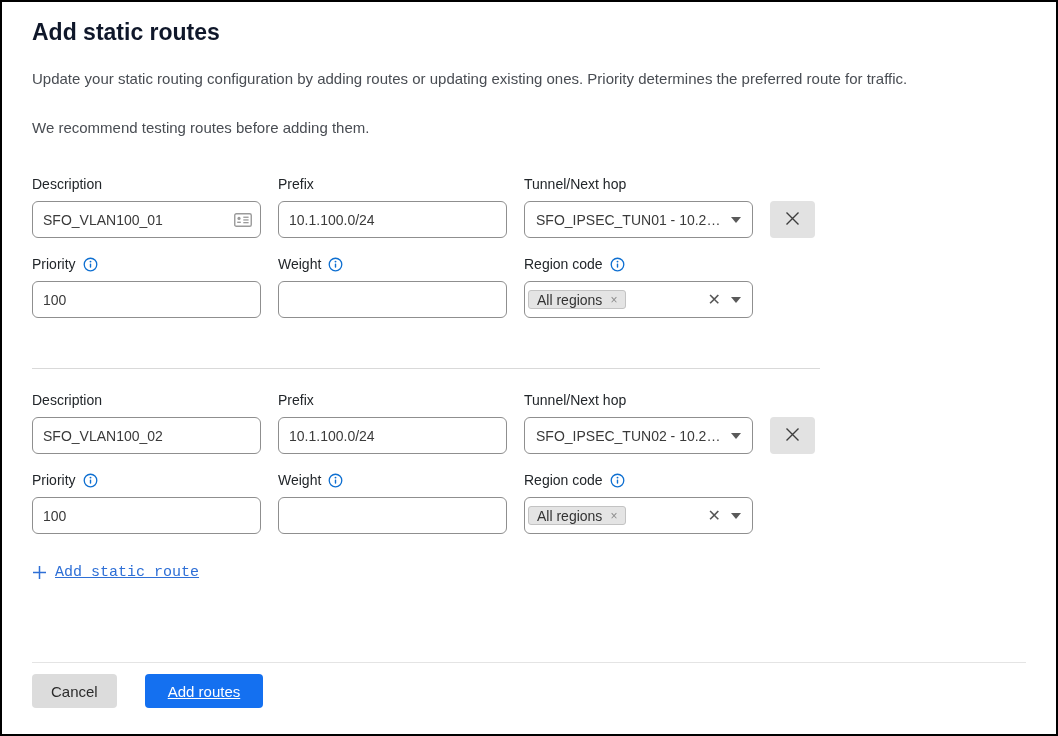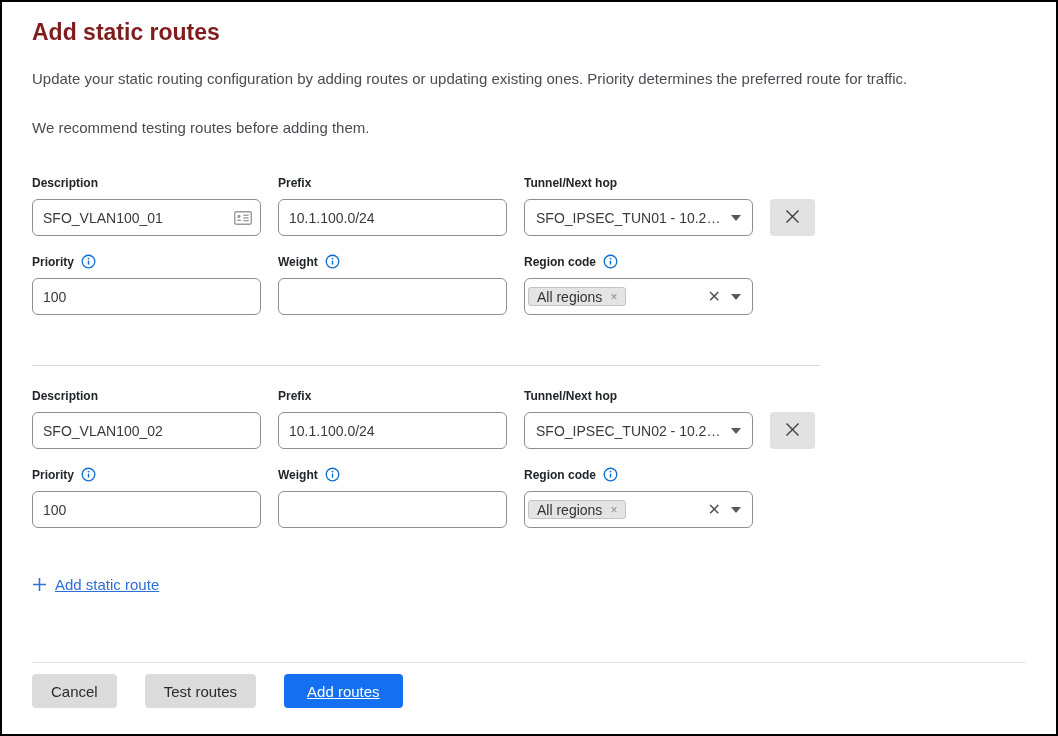--- a/index.html
+++ b/index.html
@@ -12,43 +12,43 @@
     background: #fff;
     padding: 0 30px;
     position: relative;
     overflow: hidden;
   }
 
   .page-title {
     margin: 17px 0 0;
     font-size: 23px;
     font-weight: 700;
-    color: #7f1d1d;
+    color: #0f172a;
   }
   .intro {
     margin: 23px 0 0;
     font-size: 15px;
     line-height: 20px;
     color: #494d53;
   }
   .intro.second { margin-top: 29px; }
 
   .grid-row {
     display: grid;
     grid-template-columns: 229px 229px 229px 45px;
     column-gap: 17px;
     align-items: center;
   }
   .labels-row { margin-top: 38px; }
   .labels-row.inner { margin-top: 18px; }
   .fields-row { margin-top: 9px; }
 
   .field-label {
-    font-size: 12px;
-    font-weight: 700;
+    font-size: 14px;
+    font-weight: 400;
     color: #22262a;
     display: flex;
     align-items: center;
     gap: 7px;
   }
   .info-icon { display: inline-flex; cursor: pointer; }
 
   .input-wrap { position: relative; }
   .text-input {
     width: 100%; height: 37px;
@@ -121,23 +121,23 @@
 
   .mid-divider {
     width: 788px; height: 1px;
     background: #d9d9d9;
     border: none;
     margin: 50px 0 0;
   }
   .labels-row.after-divider { margin-top: 23px; }
 
   .add-route-row {
-    margin-top: 48px;
+    margin-top: 30px;
     display: inline-flex; align-items: center; gap: 8px;
-    cursor: pointer; text-decoration: none;
+    cursor: pointer; text-decoration: none; font-family: Liberation Mono, monospace;
   }
   .add-route-link {
     font-size: 15px;
     color: #2e6fd6;
     text-decoration: underline;
   }
   .plus-icon { display: inline-flex; }
 
   .footer { position: absolute; left: 30px; right: 30px; bottom: 0; }
   .footer-divider { height: 1px; background: #e4e4e4; }
@@ -340,18 +340,17 @@
           <path d="M7.5 1 V14 M1 7.5 H14" stroke="#2e6fd6" stroke-width="1.5" fill="none"></path>
         </svg>
     </span>
     <span class="add-route-link">Add static route</span>
   </a>
 
   <div class="footer">
     <div class="footer-divider"></div>
     <div class="footer-buttons">
       <button class="btn btn-secondary">Cancel</button>
-      <button class="btn btn-secondary">Test routes</button>
       <button class="btn btn-primary">Add routes</button>
     </div>
   </div>
 
 </div>
 
 </body></html>

